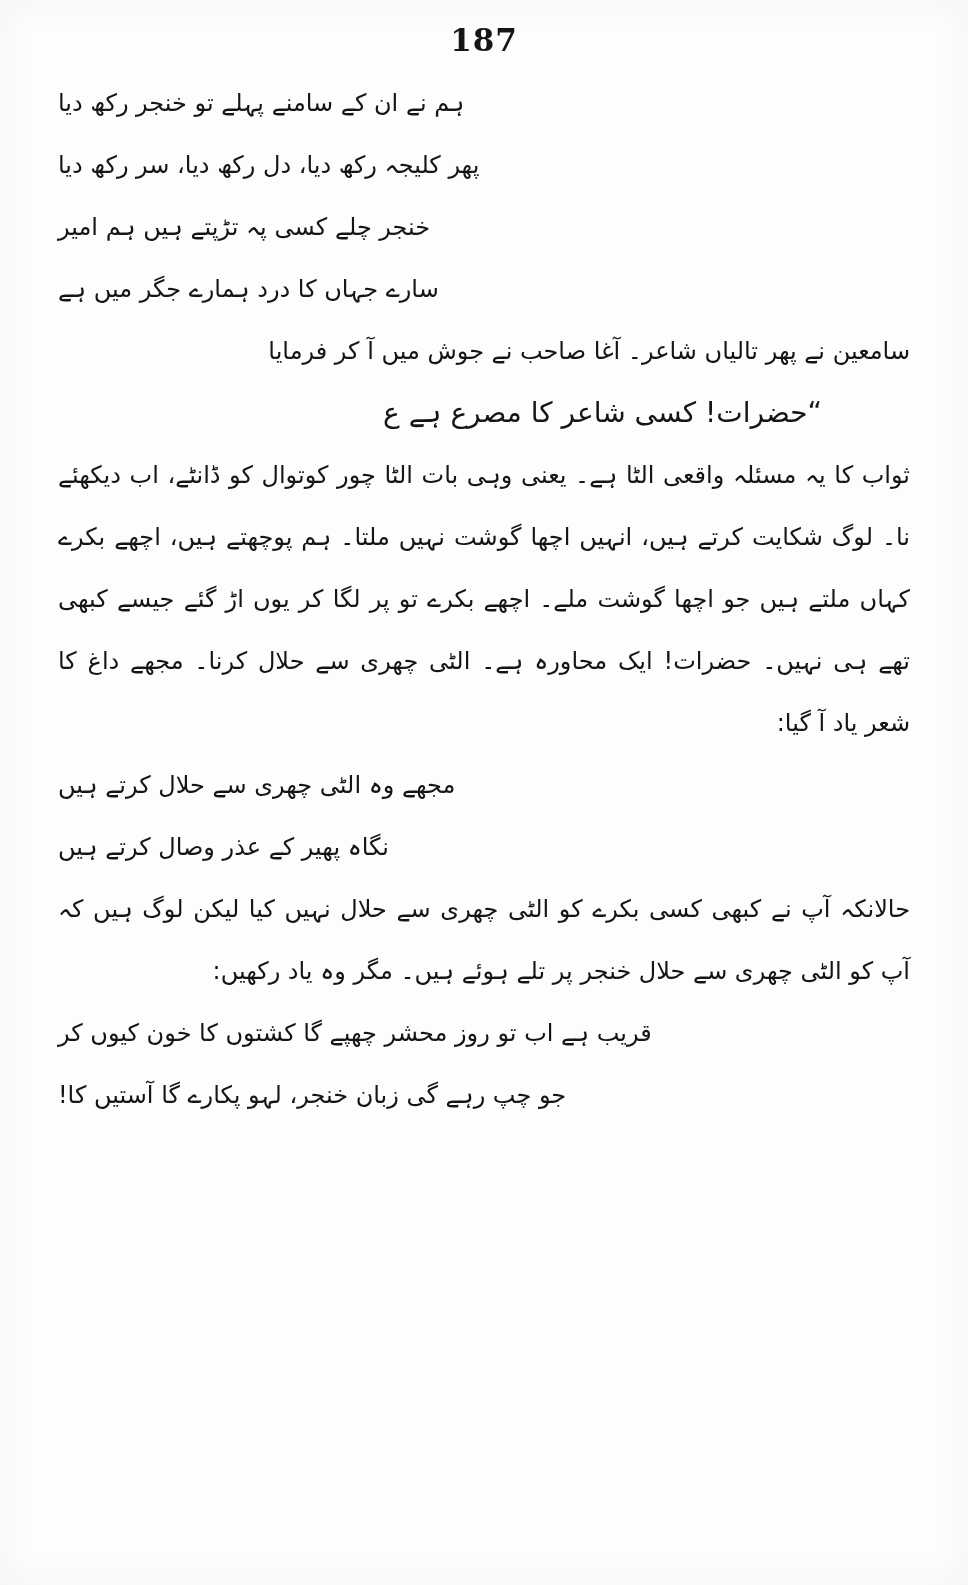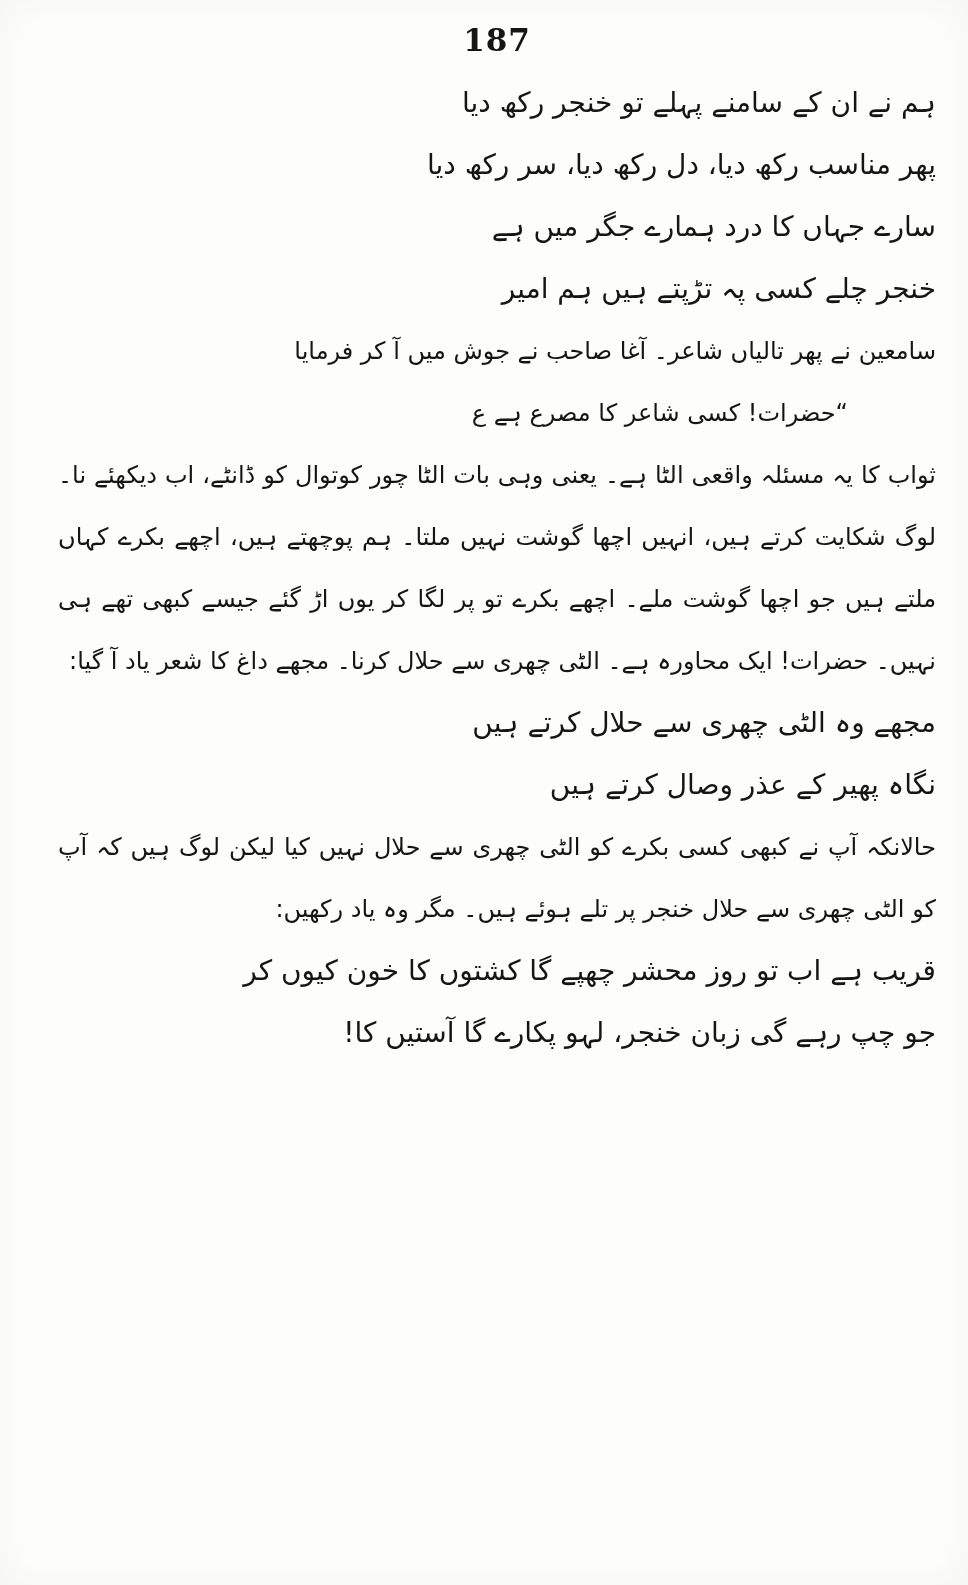--- a/index.html
+++ b/index.html
@@ -8,21 +8,21 @@
     background: #e9e7e2;
   }
   .book-page {
     position: relative;
     width: 968px;
     height: 1585px;
     margin: 0 auto;
     background: #fdfdfb;
     color: #151515;
     box-sizing: border-box;
-    padding: 20px 32px 0 58px;
+    padding: 20px 58px 0 58px;
     direction: rtl;
     font-family: "DejaVu Sans", sans-serif;
     overflow: hidden;
     box-shadow: inset 0 0 40px rgba(0,0,0,0.04);
   }
   .page-number {
     direction: ltr;
     text-align: center;
     font-family: "DejaVu Serif", serif;
     font-weight: bold;
@@ -34,50 +34,50 @@
   .para {
     font-size: 24px;
     line-height: 62px;
     text-align: justify;
     text-justify: inter-word;
   }
   .para.center-last {
     text-align-last: center;
   }
   .verse-line {
-    font-size: 28px;
+    font-size: 24px;
     line-height: 62px;
-    text-align: right;
+    text-align: left;
     white-space: nowrap;
   }
   .quote-line {
-    font-size: 24px;
+    font-size: 28px;
     line-height: 62px;
     text-align: right;
     margin-right: 88px;
   }
   .verse-block { margin: 0; }
 </style>
 </head>
 <body>
 
 <div class="book-page">
 
   <div class="page-number">187</div>
 
 
   <div class="verse-block">
     <div class="verse-line">ہم نے ان کے سامنے پہلے تو خنجر رکھ دیا</div>
-    <div class="verse-line">پھر مناسب رکھ دیا، دل رکھ دیا، سر رکھ دیا</div>
+    <div class="verse-line">پھر کلیجہ رکھ دیا، دل رکھ دیا، سر رکھ دیا</div>
   </div>
 
 
   <div class="verse-block">
+    <div class="verse-line">خنجر چلے کسی پہ تڑپتے ہیں ہم امیر</div>
     <div class="verse-line">سارے جہاں کا درد ہمارے جگر میں ہے</div>
-    <div class="verse-line">خنجر چلے کسی پہ تڑپتے ہیں ہم امیر</div>
   </div>
 
   <div class="para">سامعین نے پھر تالیاں شاعر۔ آغا صاحب نے جوش میں آ کر فرمایا</div>
 
   <div class="quote-line">“حضرات! کسی شاعر کا مصرع ہے ع</div>
 
 
   <div class="para">ثواب کا یہ مسئلہ واقعی الٹا ہے۔ یعنی وہی بات الٹا چور کوتوال کو ڈانٹے، اب دیکھئے نا۔ لوگ شکایت کرتے ہیں، انہیں اچھا گوشت نہیں ملتا۔ ہم پوچھتے ہیں، اچھے بکرے کہاں ملتے ہیں جو اچھا گوشت ملے۔ اچھے بکرے تو پر لگا کر یوں اڑ گئے جیسے کبھی تھے ہی نہیں۔ حضرات! ایک محاورہ ہے۔ الٹی چھری سے حلال کرنا۔ مجھے داغ کا شعر یاد آ گیا:</div>
 
   <div class="verse-block">

